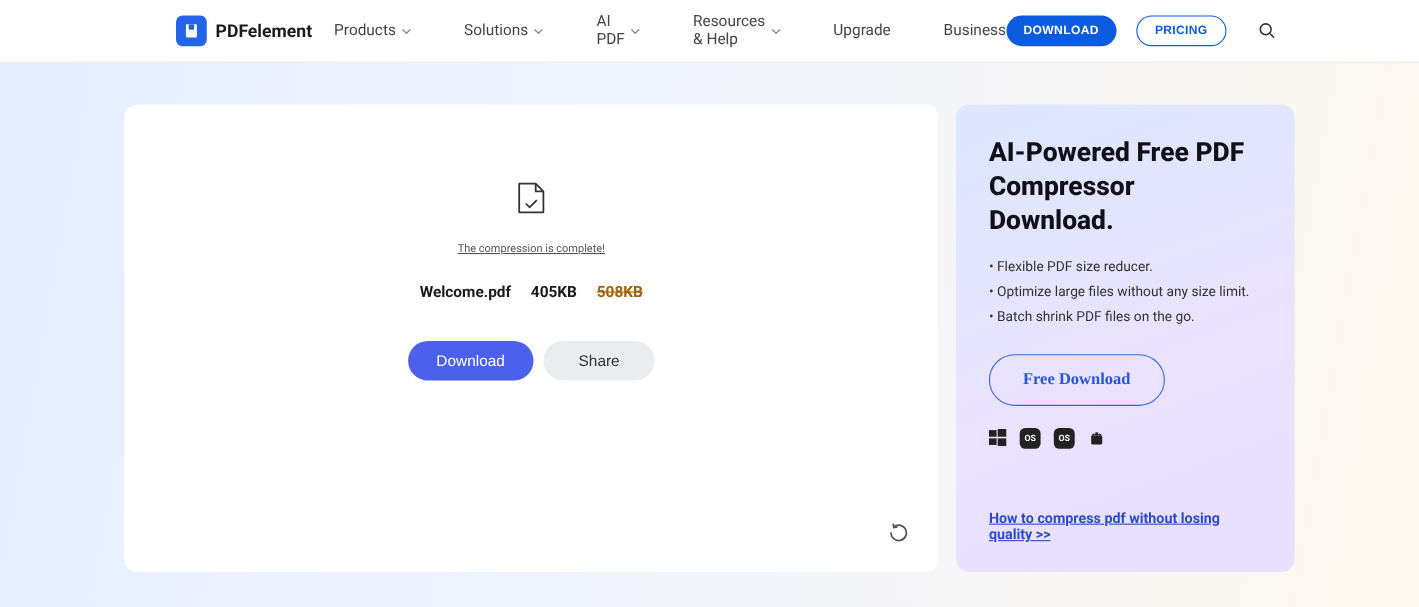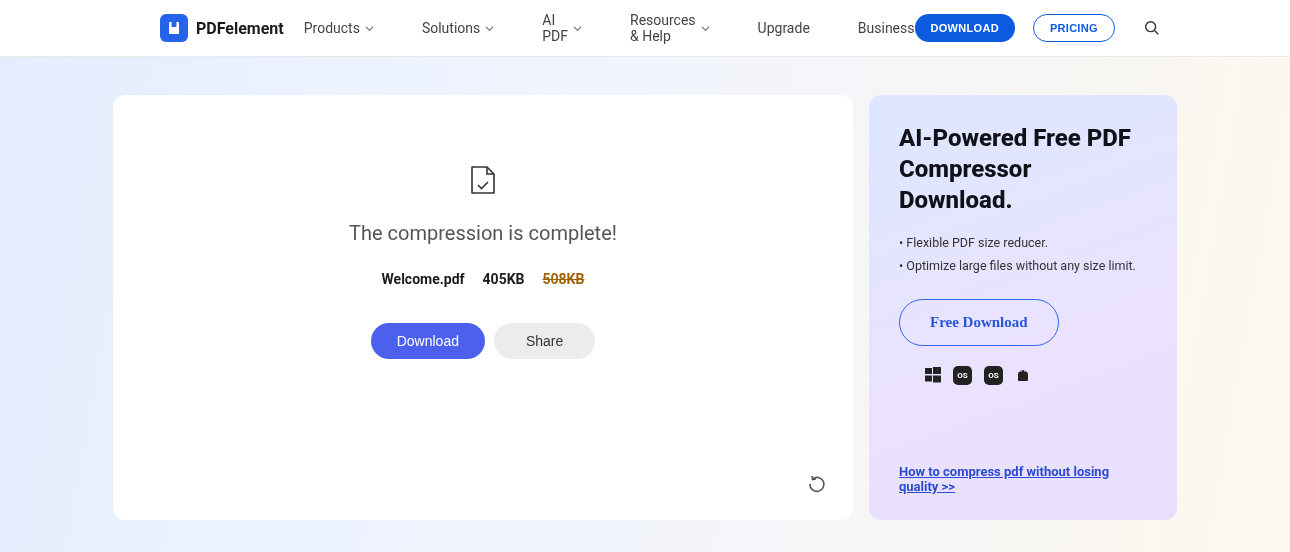--- a/index.html
+++ b/index.html
@@ -112,23 +112,24 @@
   position: relative;
   padding-top: 70px;
   display: flex;
   flex-direction: column;
   align-items: center;
 }
 .doc-icon {
   margin-bottom: 22px;
 }
 .complete-text {
-  font-size: 20px;
+  font-size: 10px;
   color: #555;
   margin-bottom: 26px;
+  text-decoration: underline;
 }
 .file-line {
   display: flex;
   gap: 18px;
   font-size: 14px;
   font-weight: 700;
   color: #1a1a1a;
   margin-bottom: 36px;
 }
 .strike {
@@ -204,21 +205,20 @@
   padding: 14px 30px;
   cursor: pointer;
   align-self: flex-start;
   margin-bottom: 20px;
   font-family: Liberation Serif, serif;
 }
 .platforms {
   display: flex;
   gap: 12px;
   align-items: center;
-  margin-left: 26px;
 }
 .platform-ic {
   width: 16px;
   height: 16px;
   display: flex;
   align-items: center;
   justify-content: center;
 }
 .platform-rounded {
   width: 19px;
@@ -335,20 +335,21 @@
             <path d="M5 2 L5.5 5.5 L9 5" stroke="#555" stroke-width="1.6" fill="none"></path>
           </svg>
       </div>
     </div>
 
     <div class="right-card">
       <div class="right-title">AI-Powered Free PDF Compressor Download.</div>
       <ul class="bullets">
         <li>• Flexible PDF size reducer.</li>
         <li>• Optimize large files without any size limit.</li>
+        <li>• Batch shrink PDF files on the go.</li>
       </ul>
       <button class="free-download-btn">Free Download</button>
       <div class="platforms">
         <span class="platform-ic">
           <svg width="16" height="16" viewBox="0 0 16 16">
               <rect x="0" y="1" width="7" height="6" fill="#222"></rect>
               <rect x="8" y="0" width="8" height="7" fill="#222"></rect>
               <rect x="0" y="8.5" width="7" height="6" fill="#222"></rect>
               <rect x="8" y="8.5" width="8" height="7" fill="#222"></rect>
             </svg>

